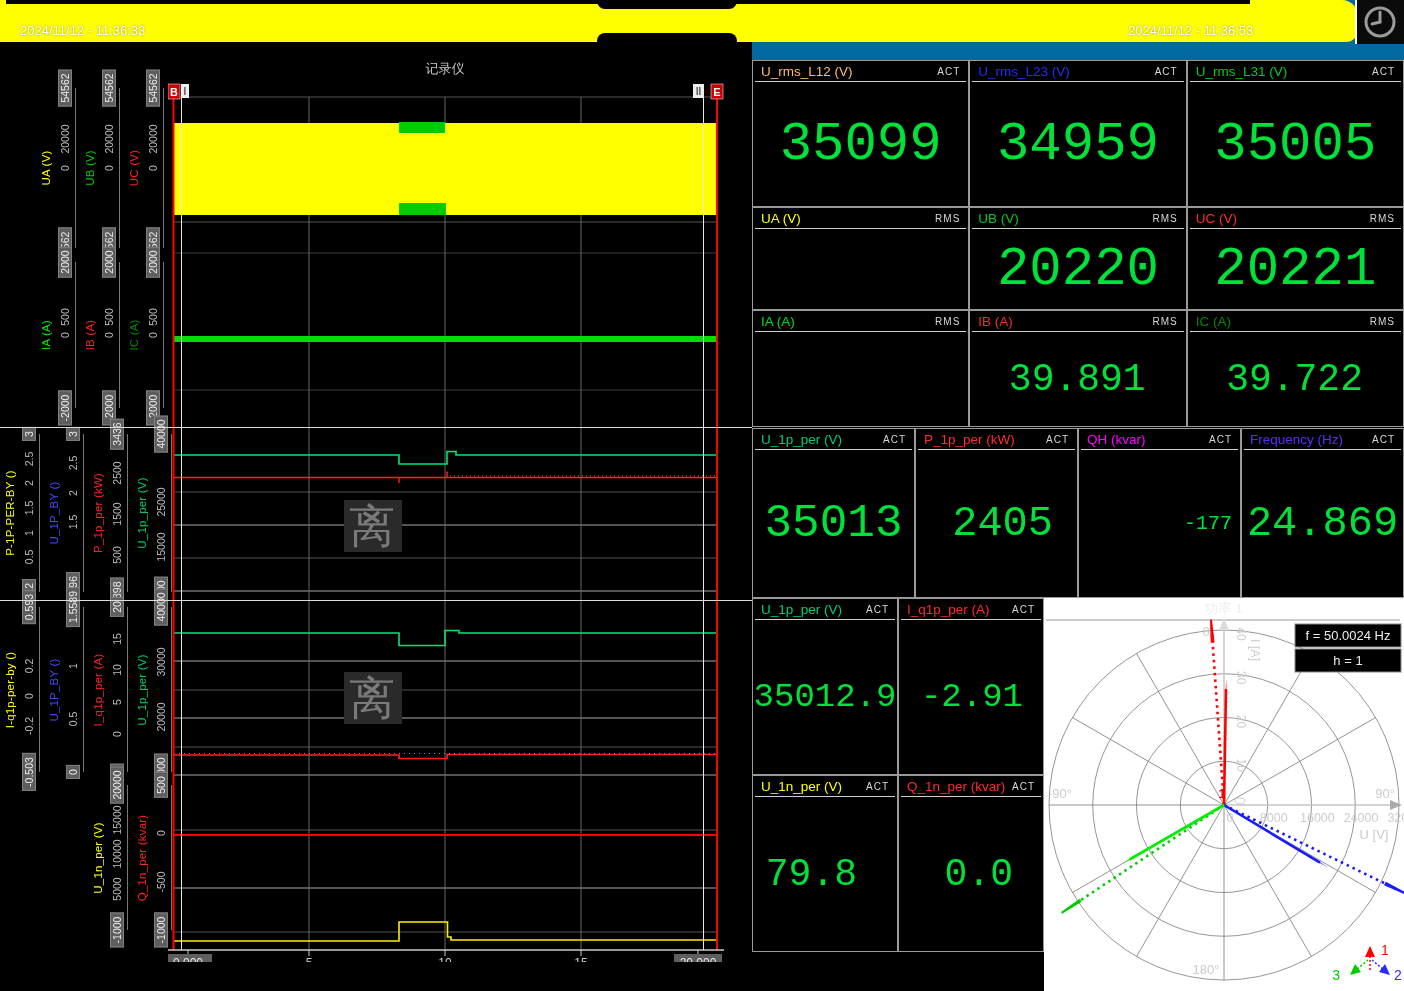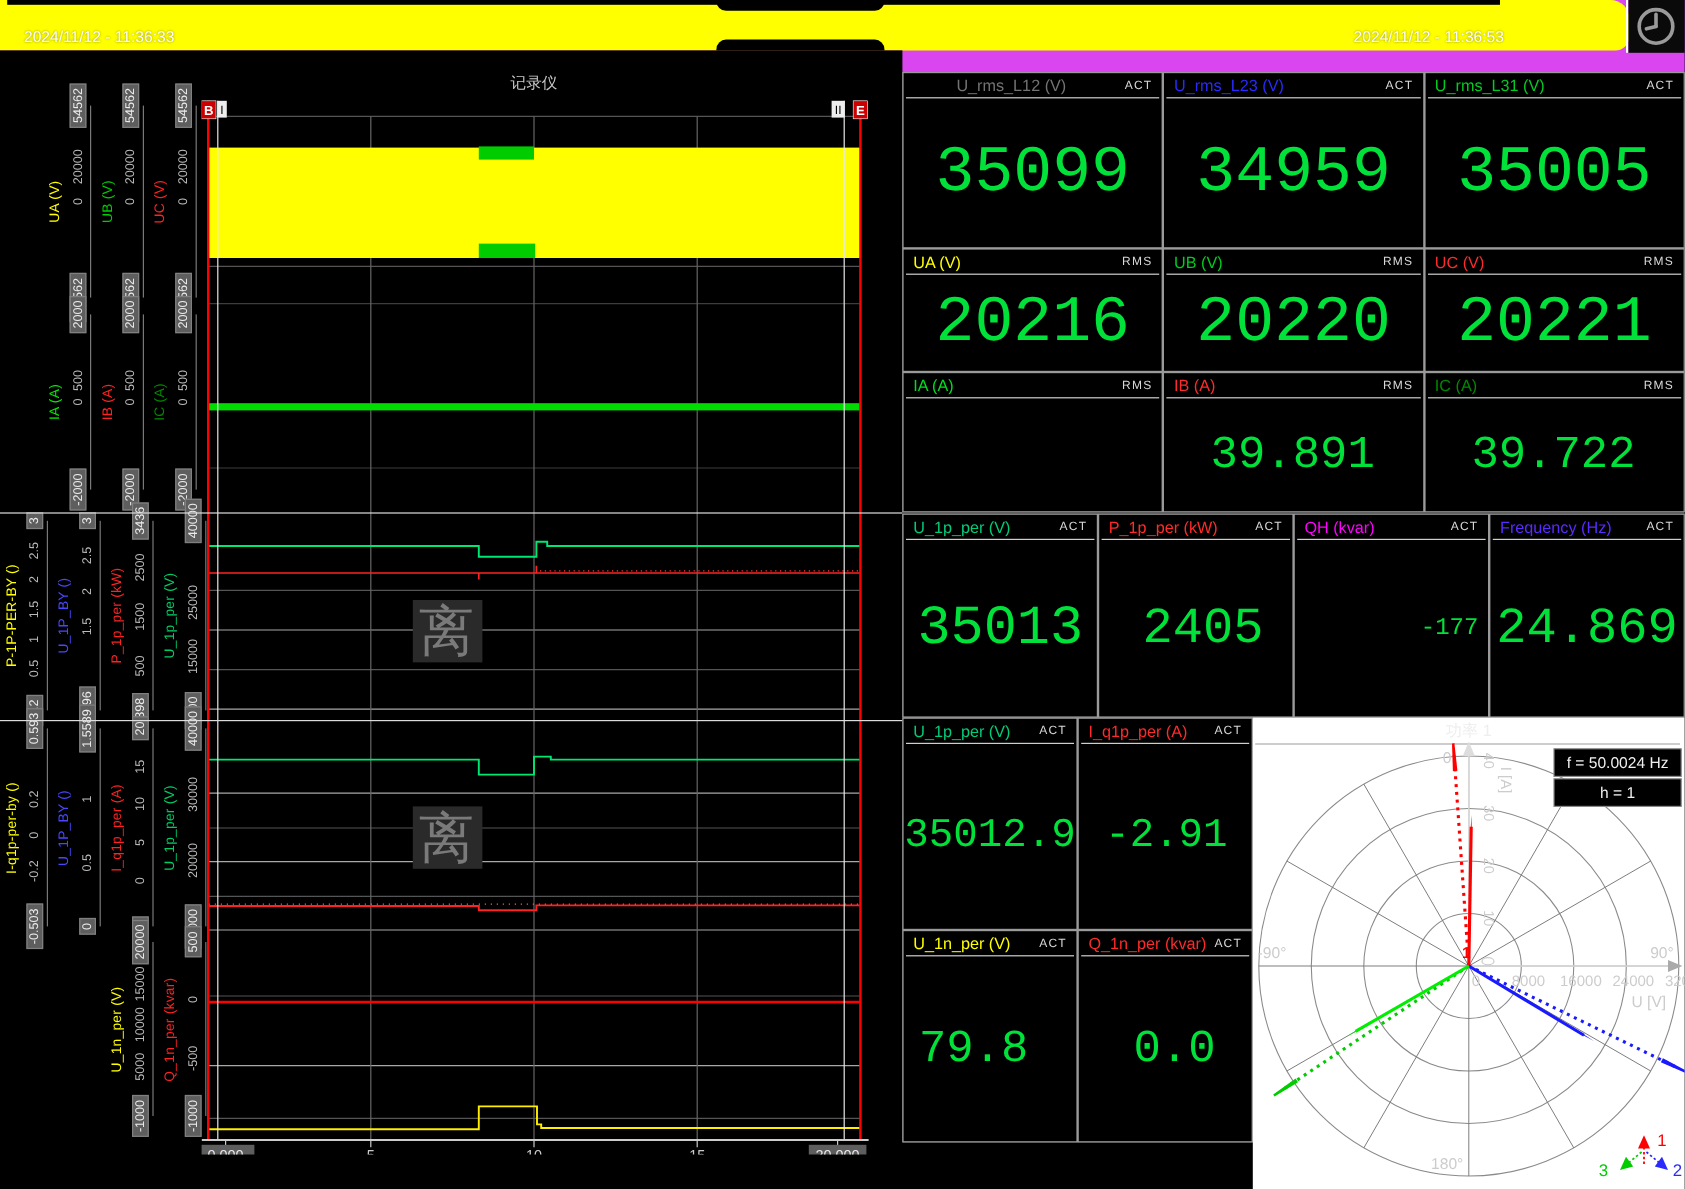--- a/index.html
+++ b/index.html
@@ -1,19 +1,19 @@
 <!DOCTYPE html>
 <html><head>
 <meta charset="utf-8">
 <style>
   html,body{margin:0;padding:0;background:#000;width:1404px;height:991px;overflow:hidden;
     font-family:"Liberation Sans",sans-serif;position:relative}
   .abs{position:absolute}
   
-  #banner{left:0;top:0;width:1404px;height:60px;background:#d946ef}
+  #banner{left:0;top:0;width:1404px;height:60px;background:#0369a1}
   #banner-yellow{left:0;top:0;width:1358px;height:42px;background:#ffff00;border-radius:0 16px 12px 0}
   #banner-topline{left:6px;top:0;width:1244px;height:4px;background:#000}
   .banner-tab{left:597px;width:140px;height:9px;background:#000}
   #tab-top{top:0;border-radius:0 0 8px 8px}
   #tab-bottom{top:33px;border-radius:8px 8px 0 0}
   .stamp{color:#fff;font-size:13px;top:23px;white-space:nowrap;text-shadow:0 0 2px #880}
   #stamp-l{left:20px}
   #stamp-r{left:1128px}
   #banner-sep{left:1355px;top:0;width:2px;height:44px;background:#fff}
   #clockbox{left:1357px;top:0;width:47px;height:44px;background:#0a0a0a}
@@ -249,21 +249,21 @@
         <text x="530" y="885" font-size="12" fill="#e8e8e8" text-anchor="middle">20.000</text>
         <text x="279" y="879" font-size="12" fill="#ddd" text-anchor="middle" dy="20">t (s)</text>
       </svg></div>
   <div class="abs psep" style="top:385px"></div>
   <div class="abs psep" style="top:558px"></div>
 </div>
 
 <div class="abs mgrid" id="meters-a">
     <div class="meter">
       <div class="m-head">
-        <span class="m-label" style="color: #737373; margin-left: 36px;">U_rms_L12 (V)</span>
+        <span class="m-label" style="color: #fdba74;">U_rms_L12 (V)</span>
         <span class="m-mode">ACT</span>
       </div>
       <div class="m-value s54 al-c">35099</div>
     </div>
     <div class="meter">
       <div class="m-head">
         <span class="m-label" style="color: rgb(42, 42, 255);">U_rms_L23 (V)</span>
         <span class="m-mode">ACT</span>
       </div>
       <div class="m-value s54 al-c">34959</div>
@@ -273,21 +273,20 @@
         <span class="m-label" style="color: rgb(0, 204, 34);">U_rms_L31 (V)</span>
         <span class="m-mode">ACT</span>
       </div>
       <div class="m-value s54 al-c">35005</div>
     </div>
     <div class="meter">
       <div class="m-head">
         <span class="m-label" style="color: rgb(255, 255, 0);">UA (V)</span>
         <span class="m-mode">RMS</span>
       </div>
-      <div class="m-value s54 al-c">20216</div>
     </div>
     <div class="meter">
       <div class="m-head">
         <span class="m-label" style="color: rgb(0, 204, 34);">UB (V)</span>
         <span class="m-mode">RMS</span>
       </div>
       <div class="m-value s54 al-c">20220</div>
     </div>
     <div class="meter">
       <div class="m-head">

